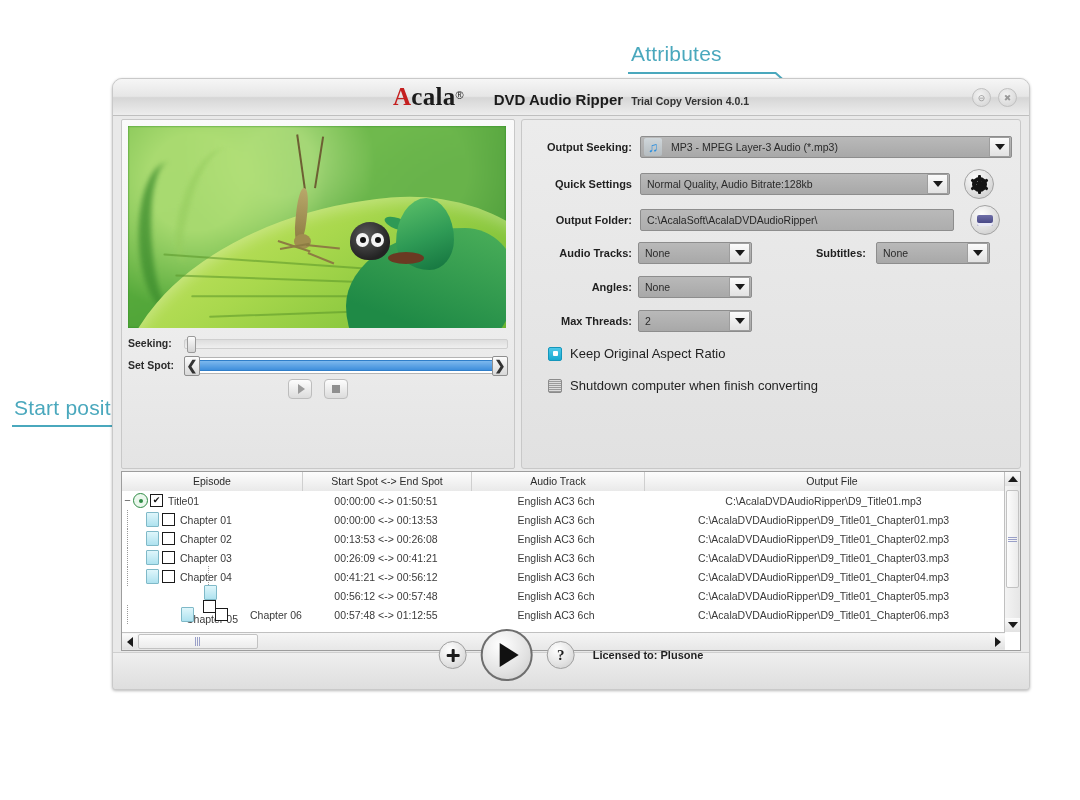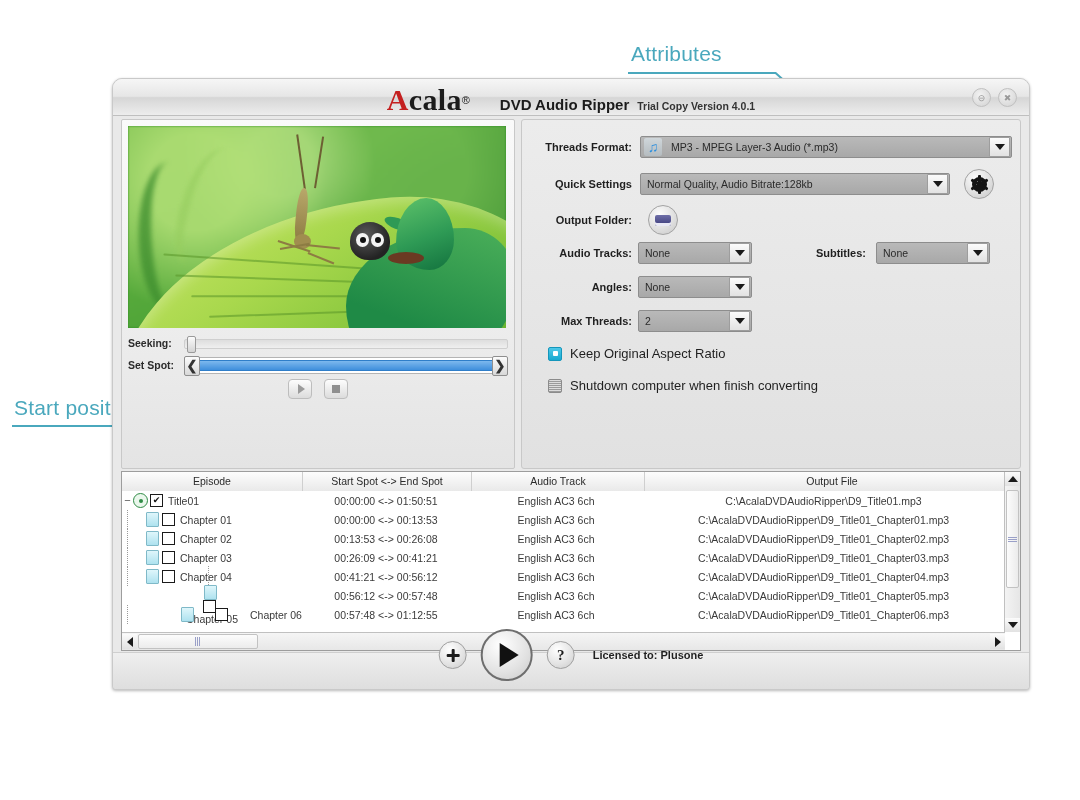--- a/index.html
+++ b/index.html
@@ -38,21 +38,21 @@
     border-radius: 9px 9px 0 0;
     background: linear-gradient(#f6f6f6 0%, #e6e6e6 48%, #d6d6d6 52%, #ededed 100%);
     border-bottom: 1px solid #bfbfbf;
   }
   .brand {
     position:absolute; left:0; right:0; top:4px;
     text-align:center; white-space:nowrap;
   }
   .brand .acala {
     font-family: "Liberation Serif", serif;
-    font-weight: bold; font-size: 30px; color:#1b1b1b;
+    font-weight: bold; font-size: 25px; color:#1b1b1b;
     letter-spacing: .3px;
   }
   .brand .acala .a1 { color:#c41f1f; }
   .brand .reg { font-size:11px; vertical-align: super; color:#222; }
   .brand .prod {
     font-size:15px; font-weight:bold; color:#1b1b1b; margin-left:6px;
     font-family:"Liberation Sans", sans-serif;
     padding-left:24px;
   }
   .brand .ver {
@@ -509,21 +509,21 @@
             </div>
           <div class="pbtn">
               <div class="sq"></div>
             </div>
         </div>
       </div>
 
       <div class="settings-panel">
 
         <div class="s-row" style="left:14px; top:16px; width:484px;">
-          <div class="s-label" style="width:96px;">Threads Format:</div>
+          <div class="s-label" style="width:96px;">Output Seeking:</div>
           <div class="combo" style="width:370px; margin-left:8px;">
             <div class="note-icon">♫</div>
             <div class="cval">MP3 - MPEG Layer-3 Audio (*.mp3)</div>
             <div class="carrow">
                 <i></i>
               </div>
           </div>
         </div>
 
         <div class="s-row" style="left:14px; top:49px; width:484px;">
@@ -538,20 +538,21 @@
             <div class="gear">
                 <span></span>
                 <span></span>
                 <span></span>
               </div>
           </div>
         </div>
 
         <div class="s-row" style="left:14px; top:85px; width:484px;">
           <div class="s-label" style="width:96px;">Output Folder:</div>
+          <div class="textbox" style="width:306px; margin-left:8px;">C:\AcalaSoft\AcalaDVDAudioRipper\</div>
           <div class="rbtn" style="margin-left:16px;">
             <div class="folder-ic"></div>
           </div>
         </div>
 
         <div class="s-row" style="left:14px; top:122px;">
           <div class="s-label" style="width:96px;">Audio Tracks:</div>
           <div class="combo" style="width:112px; margin-left:6px;">
             <div class="cval">None</div>
             <div class="carrow">

